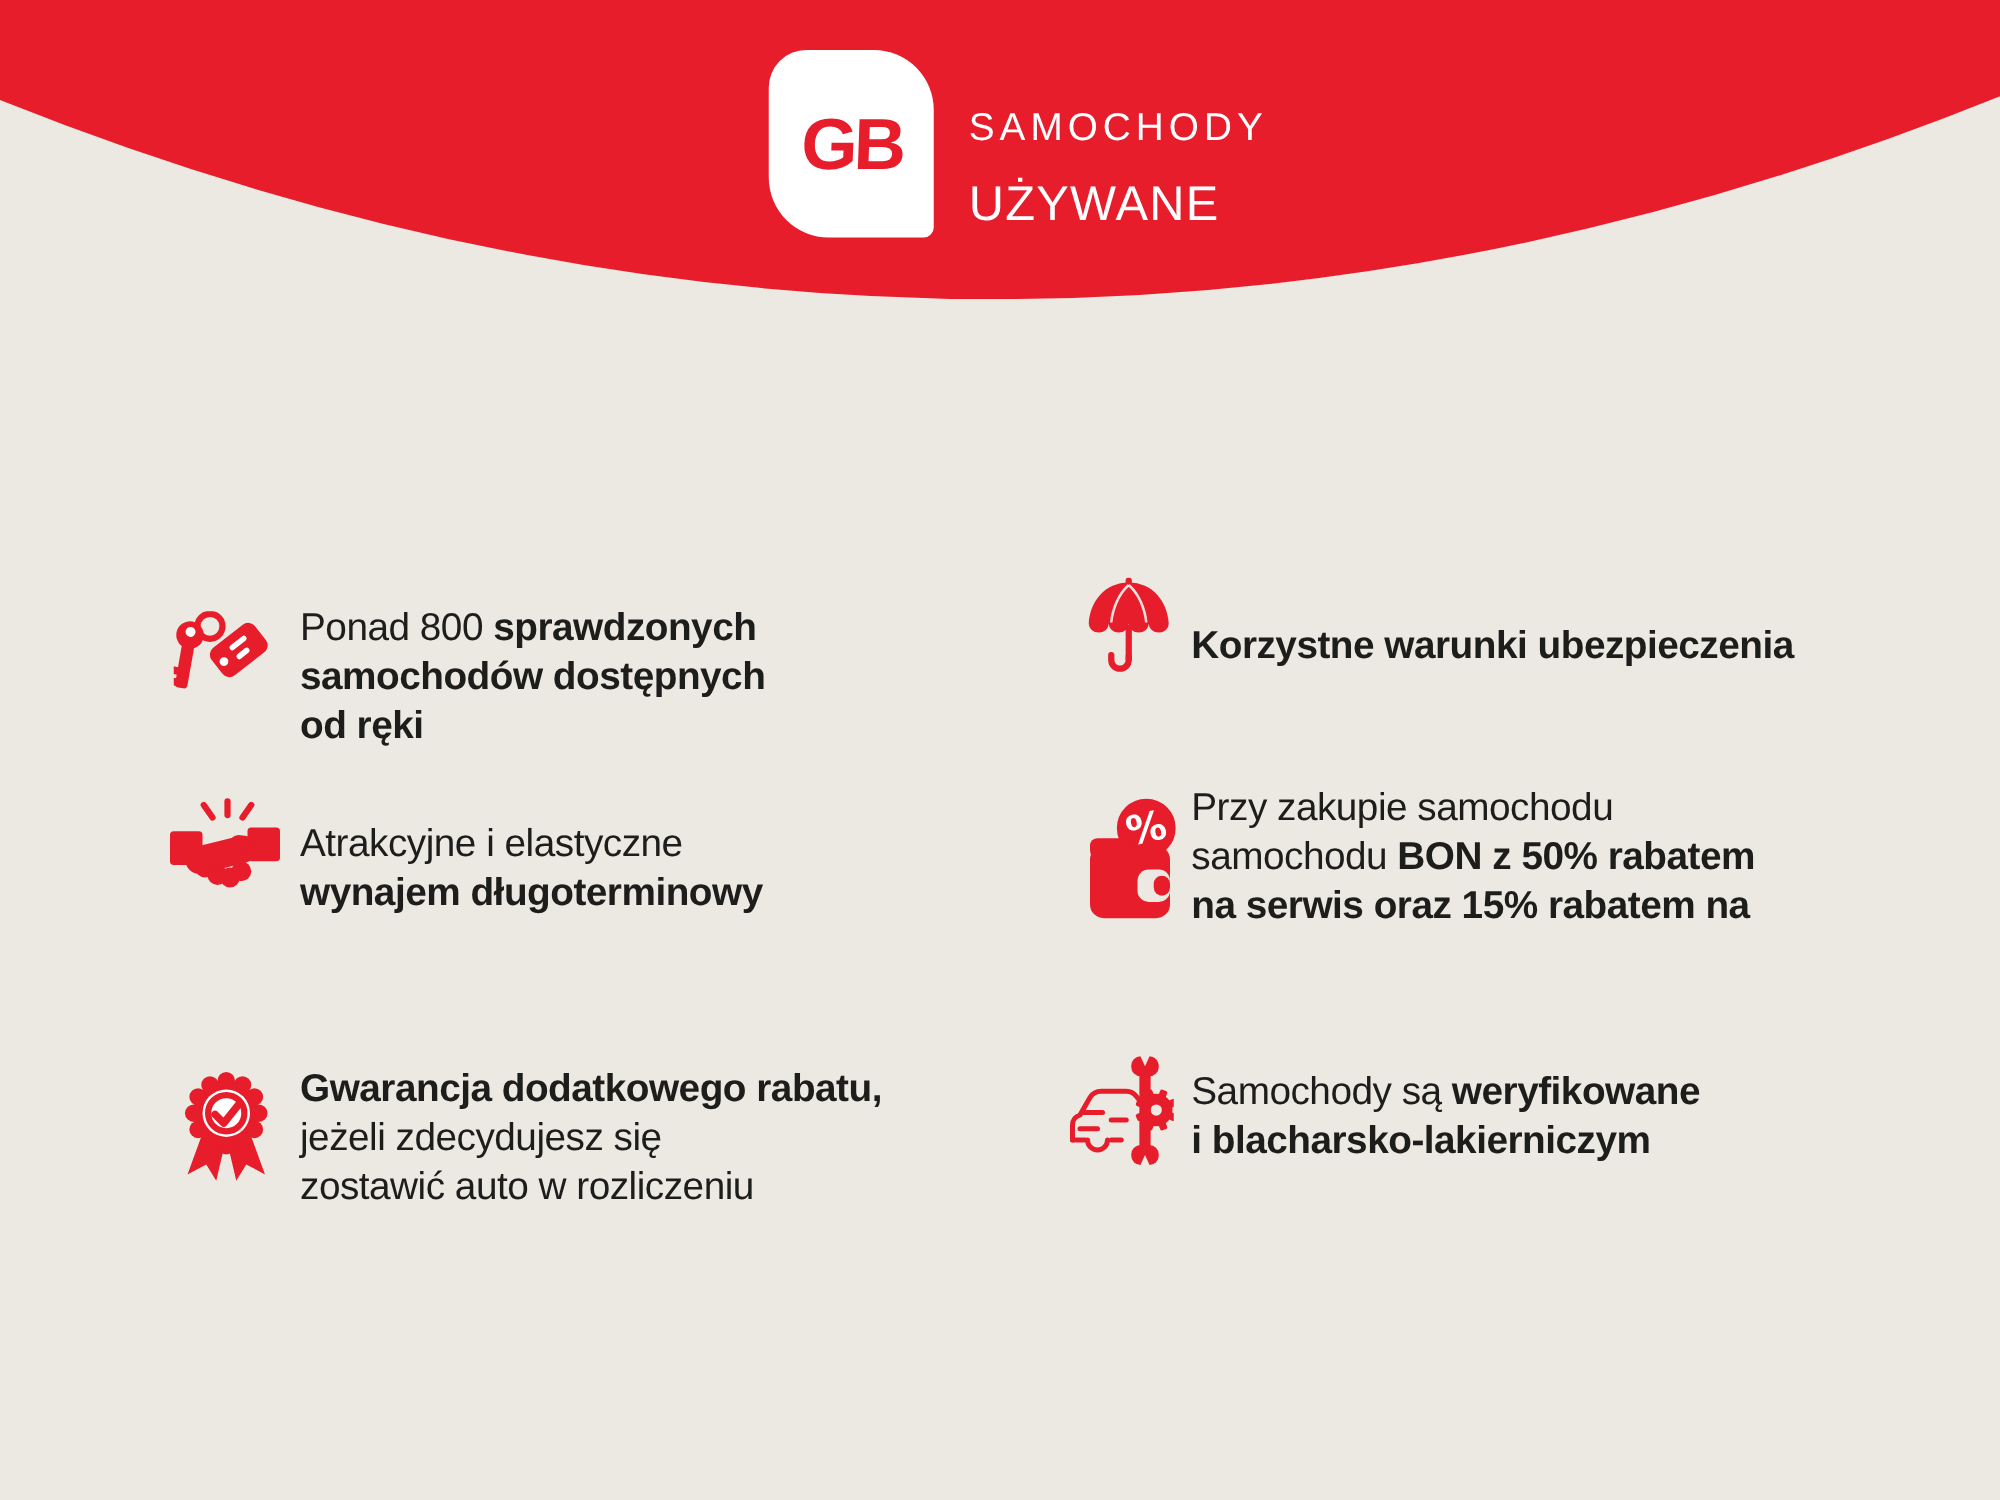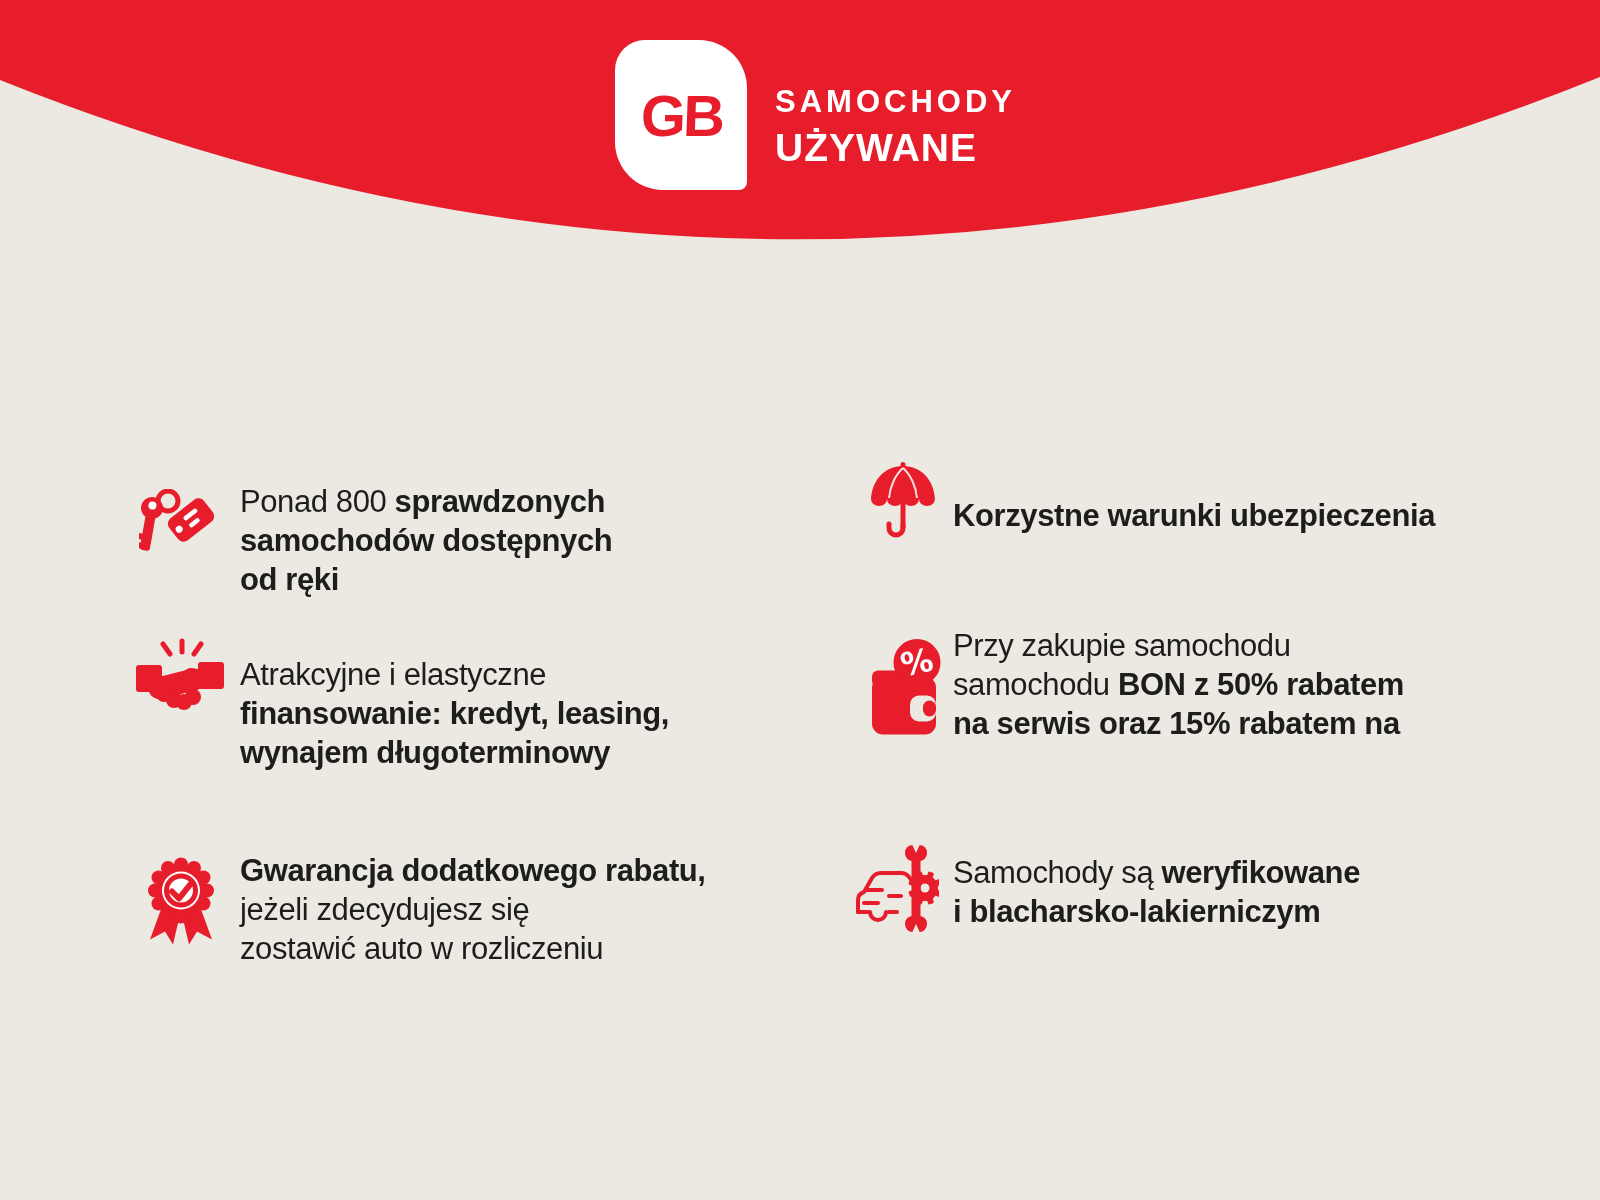--- a/index.html
+++ b/index.html
@@ -13,22 +13,22 @@
   .logo-tile {
     position:absolute; left:615px; top:40px; width:132px; height:150px;
     background:#FFFFFF; border-radius:30px 48px 8px 48px;
     display:flex; align-items:center; justify-content:center; z-index:2;
   }
   .logo-gb {
     font-size:58px; font-weight:800; color:#E71D2B; letter-spacing:-3px;
     transform:skewX(-2deg);
   }
   .brand { position:absolute; left:775px; top:84px; color:#FFFFFF; z-index:2; }
-  .brand-l1 { font-size:31px; font-weight:700; letter-spacing:4px; }
-  .brand-l2 { font-size:39px; font-weight:700; letter-spacing:1px; margin-top:6px; }
+  .brand-l1 { font-size:31px; font-weight:400; letter-spacing:4px; }
+  .brand-l2 { font-size:39px; font-weight:400; letter-spacing:1px; margin-top:22px; }
   
   .ficon, .ftext { position:absolute; }
   .ftext { font-size:31px; line-height:39px; color:#1D1D1B; letter-spacing:-0.4px; white-space:nowrap;margin-top:21px; }
   .seg-r { font-weight:400; }
   .seg-b { font-weight:800; }
   .f0 .ficon{left:139px;top:489px;width:76px;height:66px}
   .f0 .ftext{left:240px;top:461px}
   .f1 .ficon{left:136px;top:638px;width:88px;height:80px}
   .f1 .ftext{left:240px;top:634px}
   .f2 .ficon{left:146px;top:856px;width:70px;height:91px}
@@ -105,21 +105,20 @@
         </g>
         <circle class="rf" cx="28" cy="56" r="8"></circle>
         <circle class="rf" cx="38" cy="62" r="8"></circle>
         <circle class="rf" cx="48" cy="64" r="8"></circle>
         <circle class="rf" cx="57" cy="59" r="8"></circle>
         <circle class="rf" cx="55" cy="38" r="8"></circle>
       </svg>
     </div>
     <div class="ftext">
       <div><span class="seg-r">Atrakcyjne i elastyczne</span></div>
-      <div><span class="seg-b">finansowanie: kredyt, leasing,</span></div>
       <div><span class="seg-b">wynajem długoterminowy</span></div>
     </div>
   </div>
 
   <div class="f2">
     <div class="ficon">
       <svg viewBox="0 0 70 90" aria-hidden="true">
         <path class="rf" d="M16,50 L4,83 L19,75 L27,88 L34,58 Z"></path>
         <path class="rf" d="M54,50 L66,83 L51,75 L43,88 L36,58 Z"></path>
         <g class="rf">

